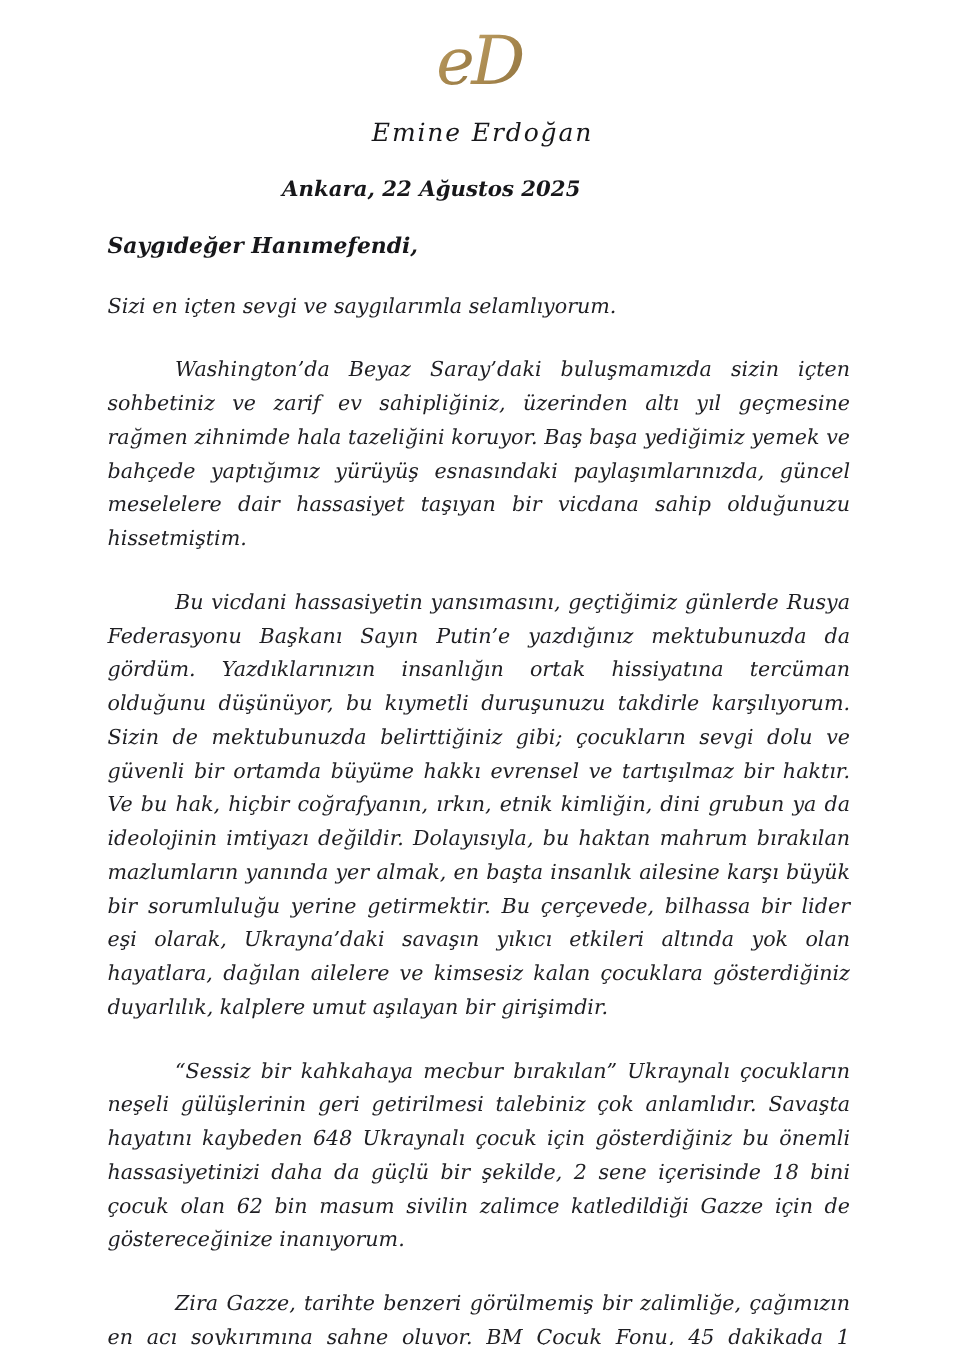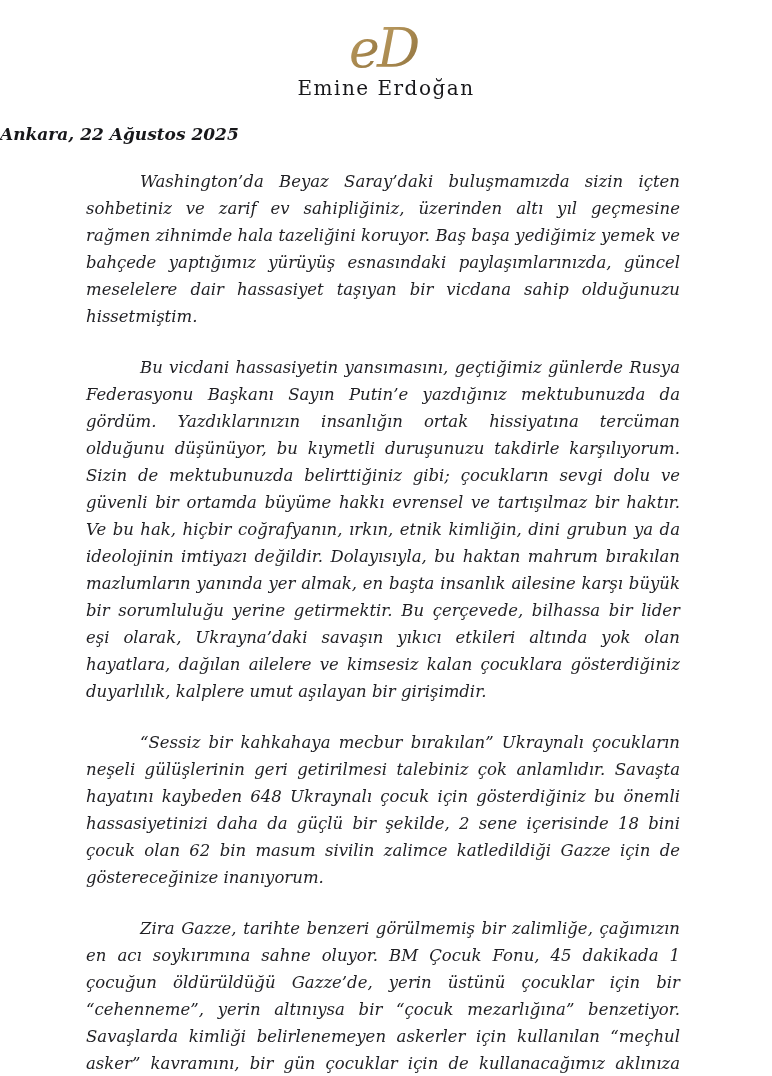--- a/index.html
+++ b/index.html
@@ -21,29 +21,30 @@
     padding-top: 20px;
     text-align: center;
   }
   .monogram {
     display: block;
     margin: 0 auto;
     height: 56px;
   }
   .logo-name {
     display: block;
-    margin-top: 0;
+    margin-top: 18px;
+    font-style: italic;
     font-size: 20px;
     letter-spacing: 1.5px;
     color: #17171a;
   }
   .dateline {
     margin-top: 24px;
     padding-right: 82px;
-    text-align: left;
+    text-align: center;
     font-style: italic;
     font-weight: bold;
     font-size: 17px;
     color: #17171a;
   }
   .letter-body {
     margin: 22px 80px 0 86px;
     font-style: italic;
     font-size: 16.5px;
     line-height: 27px;
@@ -79,20 +80,22 @@
       </defs>
       <text x="38" y="47" font-family="DejaVu Serif, serif" font-style="italic" font-size="52" fill="url(#gold)">e</text>
       <text x="66" y="47" font-family="DejaVu Serif, serif" font-style="italic" font-size="54" fill="url(#gold)">D</text>
     </svg>
     <span class="logo-name">Emine Erdoğan</span>
   </div>
 
   <div class="dateline">Ankara, 22 Ağustos 2025</div>
 
   <div class="letter-body">
+    <p class="salutation">Saygıdeğer Hanımefendi,</p>
+    <p class="opening-line">Sizi en içten sevgi ve saygılarımla selamlıyorum.</p>
 
     <p class="para">Washington’da Beyaz Saray’daki buluşmamızda sizin içten sohbetiniz ve zarif ev sahipliğiniz, üzerinden altı yıl geçmesine rağmen zihnimde hala tazeliğini koruyor. Baş başa yediğimiz yemek ve bahçede yaptığımız yürüyüş esnasındaki paylaşımlarınızda, güncel meselelere dair hassasiyet taşıyan bir vicdana sahip olduğunuzu hissetmiştim.</p>
     <p class="para">Bu vicdani hassasiyetin yansımasını, geçtiğimiz günlerde Rusya Federasyonu Başkanı Sayın Putin’e yazdığınız mektubunuzda da gördüm. Yazdıklarınızın insanlığın ortak hissiyatına tercüman olduğunu düşünüyor, bu kıymetli duruşunuzu takdirle karşılıyorum. Sizin de mektubunuzda belirttiğiniz gibi; çocukların sevgi dolu ve güvenli bir ortamda büyüme hakkı evrensel ve tartışılmaz bir haktır. Ve bu hak, hiçbir coğrafyanın, ırkın, etnik kimliğin, dini grubun ya da ideolojinin imtiyazı değildir. Dolayısıyla, bu haktan mahrum bırakılan mazlumların yanında yer almak, en başta insanlık ailesine karşı büyük bir sorumluluğu yerine getirmektir. Bu çerçevede, bilhassa bir lider eşi olarak, Ukrayna’daki savaşın yıkıcı etkileri altında yok olan hayatlara, dağılan ailelere ve kimsesiz kalan çocuklara gösterdiğiniz duyarlılık, kalplere umut aşılayan bir girişimdir.</p>
     <p class="para">“Sessiz bir kahkahaya mecbur bırakılan” Ukraynalı çocukların neşeli gülüşlerinin geri getirilmesi talebiniz çok anlamlıdır. Savaşta hayatını kaybeden 648 Ukraynalı çocuk için gösterdiğiniz bu önemli hassasiyetinizi daha da güçlü bir şekilde, 2 sene içerisinde 18 bini çocuk olan 62 bin masum sivilin zalimce katledildiği Gazze için de göstereceğinize inanıyorum.</p>
     <p class="para">Zira Gazze, tarihte benzeri görülmemiş bir zalimliğe, çağımızın en acı soykırımına sahne oluyor. BM Çocuk Fonu, 45 dakikada 1 çocuğun öldürüldüğü Gazze’de, yerin üstünü çocuklar için bir “cehenneme”, yerin altınıysa bir “çocuk mezarlığına” benzetiyor. Savaşlarda kimliği belirlenemeyen askerler için kullanılan “meçhul asker” kavramını, bir gün çocuklar için de kullanacağımız aklınıza gelir miydi? Bugün ardında kimsesi kalmamış, adı dahi tespit edilemeyen binlerce Gazzeli çocuğun kefenlerine yazılan “meçhul bebek” ibaresi vicdanlarımızda onulmaz yaralar açıyor. Derin bir psikolojik yıkıma sürüklenen, gülmeyi tamamen unutan bu çocuklar, uzatılan mikrofonlara ölmek istediklerini haykırıyor ve masum kalplerinde baş edemeyecekleri bir savaşın yorgunluğunu taşıyor. Gazze’de tarih, öksüz ve yetim kalmış küçücük çocukların yaşadıkları tarifsiz acı ve korkularla saçlarına aklar düştüğünü yazıyor.</p>
   </div>
 
 </div>
 
 </body></html>

